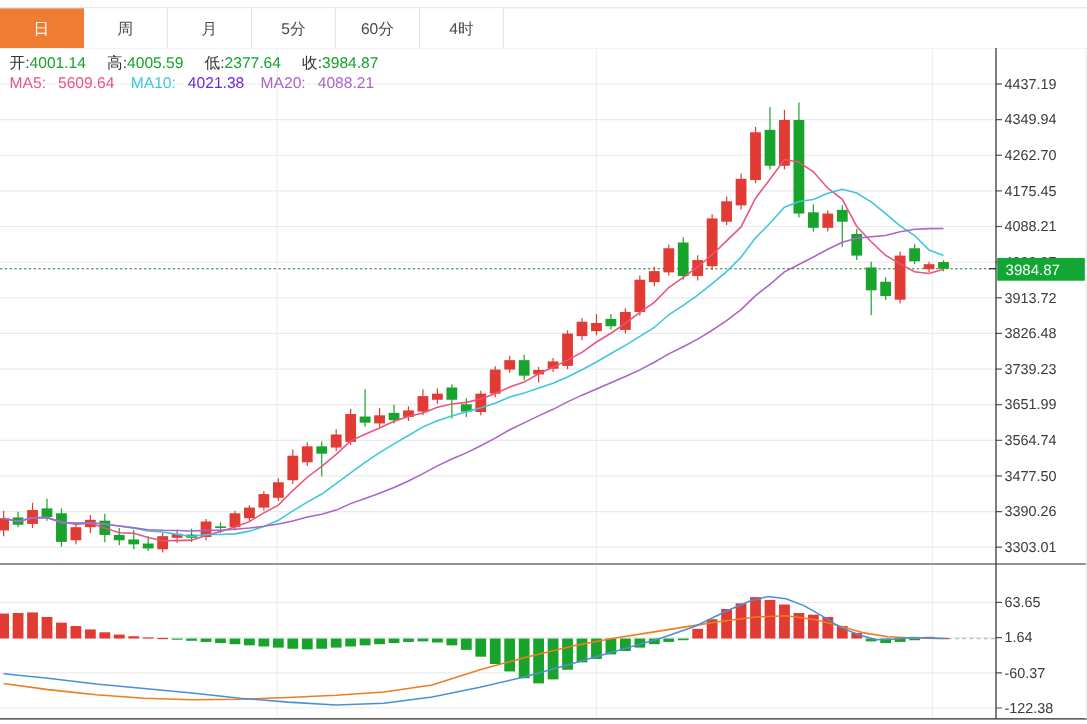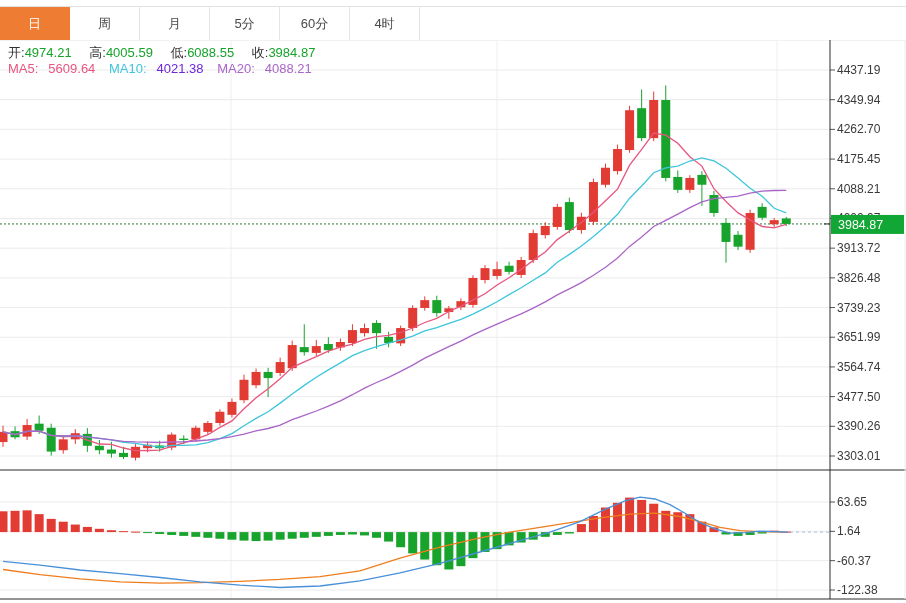--- a/index.html
+++ b/index.html
@@ -31,23 +31,23 @@
     <div class="tab active">日</div>
     <div class="tab">周</div>
     <div class="tab">月</div>
     <div class="tab">5分</div>
     <div class="tab">60分</div>
     <div class="tab">4时</div>
     <div class="tab-filler"></div>
   </div>
 
   <div class="overlay ohlc-line">
-    <span>开:</span><span class="val" style="color:#16a329">4974.21</span>
+    <span>开:</span><span class="val" style="color:#16a329">4001.14</span>
     <span>高:</span><span class="val" style="color:#16a329">4005.59</span>
-    <span>低:</span><span class="val" style="color:#16a329">6088.55</span>
+    <span>低:</span><span class="val" style="color:#16a329">2377.64</span>
     <span>收:</span><span class="val" style="color:#16a329">3984.87</span>
   </div>
 
   <div class="overlay ma-line">
     <span style="color:#e8557f">MA5:</span><span style="color:#e8557f">5609.64</span>
     <span style="color:#3ec6dc">MA10:</span><span style="color:#6d28d9">4021.38</span>
     <span style="color:#aa65c8">MA20:</span><span style="color:#aa65c8">4088.21</span>
   </div>
 
 

